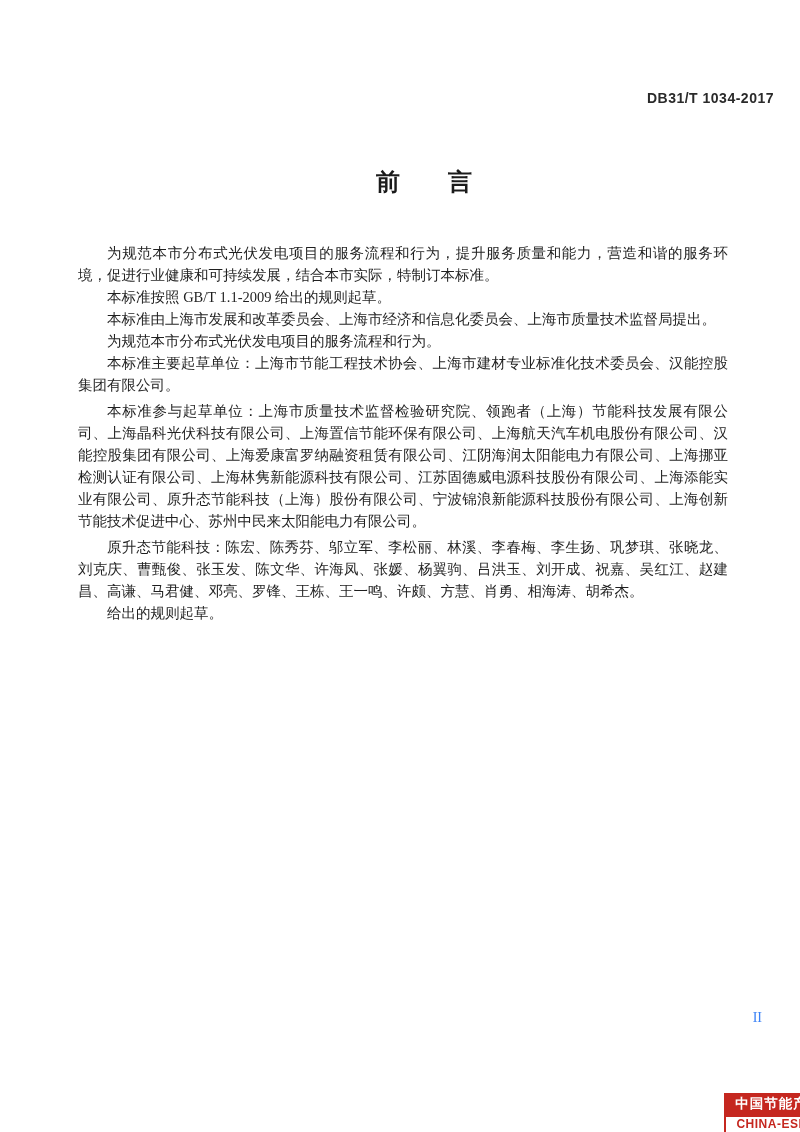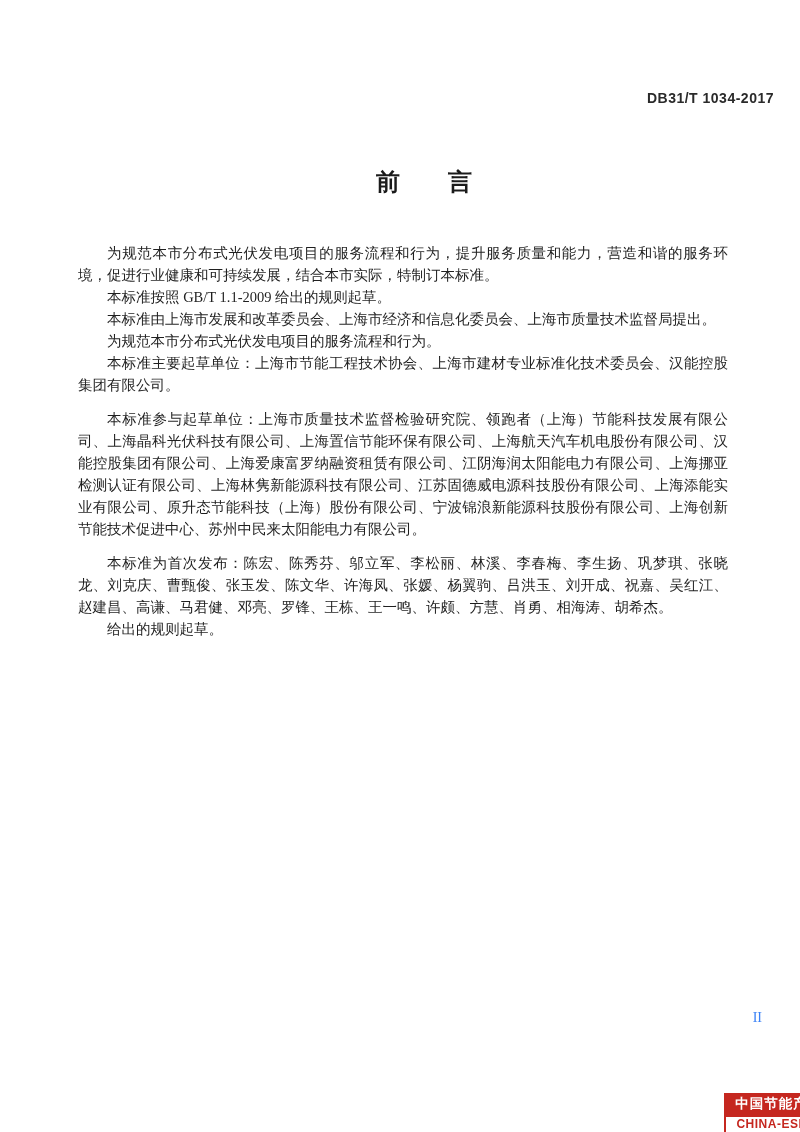--- a/index.html
+++ b/index.html
@@ -46,21 +46,21 @@
   }
   .doc-body p {
     margin: 0;
     font-size: 14.5px;
     line-height: 22px;
     text-indent: 2em;
     text-align: justify;
     color: #1f1f1f;
   }
   .doc-body p.gap-before {
-    margin-top: 12px;
+    margin-top: 4px;
   }
   .page-number {
     position: absolute;
     top: 1010px;
     right: 86px;
     font-size: 14px;
     color: #3b82f6;
   }
   .watermark {
     position: absolute;
@@ -103,21 +103,21 @@
 
   <h1 class="doc-title">前　　言</h1>
 
   <div class="doc-body">
     <p>为规范本市分布式光伏发电项目的服务流程和行为，提升服务质量和能力，营造和谐的服务环境，促进行业健康和可持续发展，结合本市实际，特制订本标准。</p>
     <p>本标准按照 GB/T 1.1-2009 给出的规则起草。</p>
     <p>本标准由上海市发展和改革委员会、上海市经济和信息化委员会、上海市质量技术监督局提出。</p>
     <p>为规范本市分布式光伏发电项目的服务流程和行为。</p>
     <p>本标准主要起草单位：上海市节能工程技术协会、上海市建材专业标准化技术委员会、汉能控股集团有限公司。</p>
     <p class="gap-before">本标准参与起草单位：上海市质量技术监督检验研究院、领跑者（上海）节能科技发展有限公司、上海晶科光伏科技有限公司、上海置信节能环保有限公司、上海航天汽车机电股份有限公司、汉能控股集团有限公司、上海爱康富罗纳融资租赁有限公司、江阴海润太阳能电力有限公司、上海挪亚检测认证有限公司、上海林隽新能源科技有限公司、江苏固德威电源科技股份有限公司、上海添能实业有限公司、原升态节能科技（上海）股份有限公司、宁波锦浪新能源科技股份有限公司、上海创新节能技术促进中心、苏州中民来太阳能电力有限公司。</p>
-    <p class="gap-before">本标准为首次发布：陈宏、陈秀芬、邬立军、李松丽、林溪、李春梅、李生扬、巩梦琪、张晓龙、刘克庆、曹甄俊、张玉发、陈文华、许海凤、张媛、杨翼驹、吕洪玉、刘开成、祝嘉、吴红江、赵建昌、高谦、马君健、邓亮、罗锋、王栋、王一鸣、许颇、方慧、肖勇、相海涛、胡希杰。</p>
+    <p class="gap-before">原升态节能科技：陈宏、陈秀芬、邬立军、李松丽、林溪、李春梅、李生扬、巩梦琪、张晓龙、刘克庆、曹甄俊、张玉发、陈文华、许海凤、张媛、杨翼驹、吕洪玉、刘开成、祝嘉、吴红江、赵建昌、高谦、马君健、邓亮、罗锋、王栋、王一鸣、许颇、方慧、肖勇、相海涛、胡希杰。</p>
     <p>给出的规则起草。</p>
   </div>
 
   <div class="page-number">II</div>
 
   <div class="watermark">
     <div class="wm-top">中国节能产业网</div>
     <div class="wm-bottom">CHINA-ESI.COM</div>
   </div>
 

